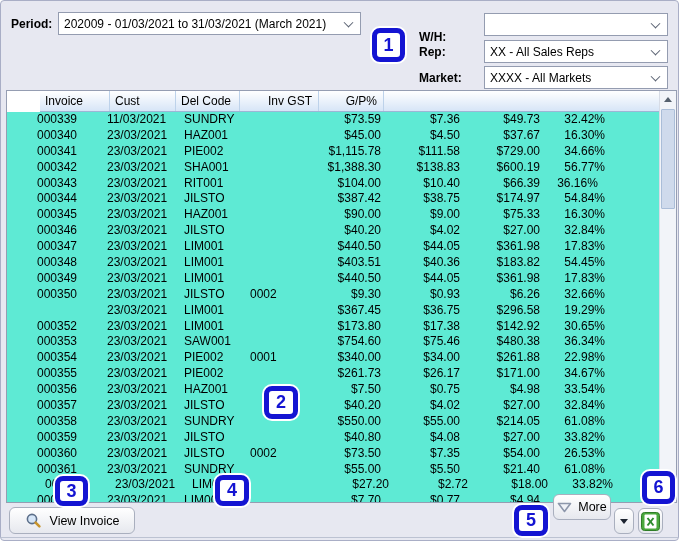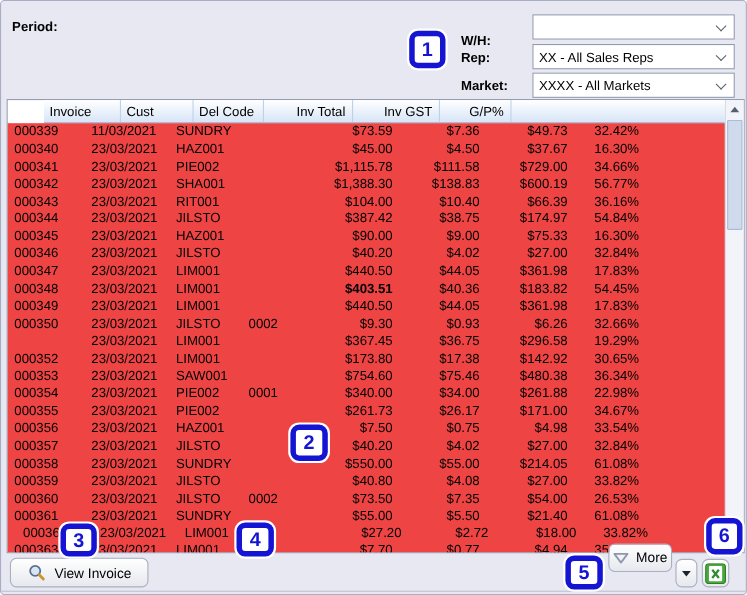--- a/index.html
+++ b/index.html
@@ -44,21 +44,21 @@
     border-bottom:1px solid #9cb6d5; display:flex;margin-left:33px;
   }
   .th {
     font-size:12px; color:#000; padding:3px 5px 0 5px;
     border-right:1px solid #bdd2ea; white-space:nowrap; overflow:hidden; flex:none;
   }
   .th.ar { text-align:right; padding-right:6px; }
   .th-fill { flex:1; border-right:none; }
   .rows {
     position:absolute; left:0; top:21px; right:17px; bottom:0;
-    overflow:hidden; background:#ef4444;
+    overflow:hidden; background:#5eead4;padding-left:24px;
   }
   .tr { display:flex; height:15.9px; }
   .td {
     font-size:12px; line-height:15.9px; color:#000;
     padding:0 4px 0 6px; white-space:nowrap; overflow:hidden; flex:none;
   }
   .td.ar { text-align:right; padding:0 8px 0 2px; }
 
   
   .vscroll {
@@ -104,20 +104,24 @@
   .c4 { left:214px; top:474px; width:34px; height:31px; }
   .c5 { left:513px; top:504px; width:34px; height:31px; }
   .c6 { left:641px; top:470px; width:33px; height:33px; }
 </style>
 </head>
 <body>
 
 <div class="window">
 
   <span class="flabel lbl-period">Period:</span>
+  <div class="select sel-period">
+    <span>202009 - 01/03/2021 to 31/03/2021 (March 2021)</span>
+    <span class="chev"></span>
+  </div>
 
   <span class="flabel lbl-wh">W/H:</span>
   <div class="select sel-wh">
     <span class="chev"></span>
   </div>
 
   <span class="flabel lbl-rep">Rep:</span>
   <div class="select sel-rep">
     <span>XX - All Sales Reps</span>
     <span class="chev"></span>
@@ -127,21 +131,20 @@
   <div class="select sel-market">
     <span>XXXX - All Markets</span>
     <span class="chev"></span>
   </div>
 
   <div class="table-wrap">
     <div class="thead">
         <div class="th" style="width: 70px;">Invoice</div>
         <div class="th" style="width: 66px;">Cust</div>
         <div class="th" style="width: 64px;">Del Code</div>
-        <div class="th ar" style="width: 81px;">Inv Total</div>
         <div class="th ar" style="width: 79px;">Inv GST</div>
         <div class="th ar" style="width: 65px;">G/P%</div>
         <div class="th th-fill"></div>
       </div>
     <div class="rows">
         <div class="tr">
           <div class="td" style="width: 70px;">000339</div>
           <div class="td" style="width: 77px;">11/03/2021</div>
           <div class="td" style="width: 66px;">SUNDRY</div>
           <div class="td" style="width: 64px;"></div>
@@ -181,21 +184,21 @@
           <div class="td ar" style="width: 65px;">56.77%</div>
         </div>
         <div class="tr">
           <div class="td" style="width: 70px;">000343</div>
           <div class="td" style="width: 77px;">23/03/2021</div>
           <div class="td" style="width: 66px;">RIT001</div>
           <div class="td" style="width: 64px;"></div>
           <div class="td ar" style="width: 81px;">$104.00</div>
           <div class="td ar" style="width: 79px;">$10.40</div>
           <div class="td ar" style="width: 80px;">$66.39</div>
-          <div class="td ar" style="width: 65px;">36.16%</div>
+          <div class="td ar" style="width: 65px; text-align: center;">36.16%</div>
         </div>
         <div class="tr">
           <div class="td" style="width: 70px;">000344</div>
           <div class="td" style="width: 77px;">23/03/2021</div>
           <div class="td" style="width: 66px;">JILSTO</div>
           <div class="td" style="width: 64px;"></div>
           <div class="td ar" style="width: 81px;">$387.42</div>
           <div class="td ar" style="width: 79px;">$38.75</div>
           <div class="td ar" style="width: 80px;">$174.97</div>
           <div class="td ar" style="width: 65px;">54.84%</div>
@@ -228,21 +231,21 @@
           <div class="td ar" style="width: 81px;">$440.50</div>
           <div class="td ar" style="width: 79px;">$44.05</div>
           <div class="td ar" style="width: 80px;">$361.98</div>
           <div class="td ar" style="width: 65px;">17.83%</div>
         </div>
         <div class="tr">
           <div class="td" style="width: 70px;">000348</div>
           <div class="td" style="width: 77px;">23/03/2021</div>
           <div class="td" style="width: 66px;">LIM001</div>
           <div class="td" style="width: 64px;"></div>
-          <div class="td ar" style="width: 81px; font-weight: bold;">$403.51</div>
+          <div class="td ar" style="width: 81px;">$403.51</div>
           <div class="td ar" style="width: 79px;">$40.36</div>
           <div class="td ar" style="width: 80px;">$183.82</div>
           <div class="td ar" style="width: 65px;">54.45%</div>
         </div>
         <div class="tr">
           <div class="td" style="width: 70px;">000349</div>
           <div class="td" style="width: 77px;">23/03/2021</div>
           <div class="td" style="width: 66px;">LIM001</div>
           <div class="td" style="width: 64px;"></div>
           <div class="td ar" style="width: 81px;">$440.50</div>

